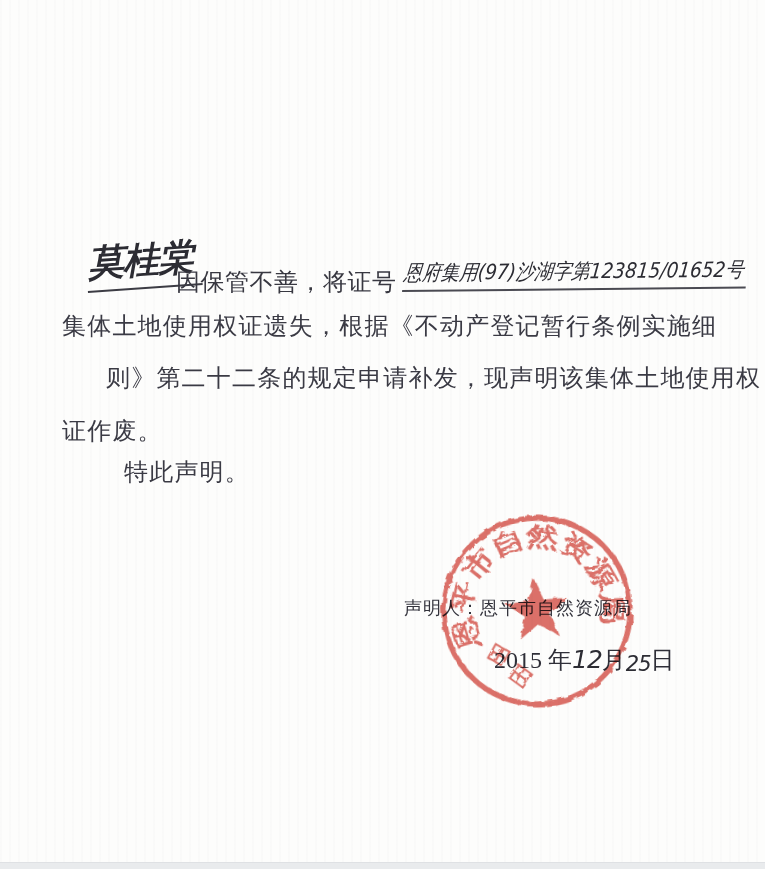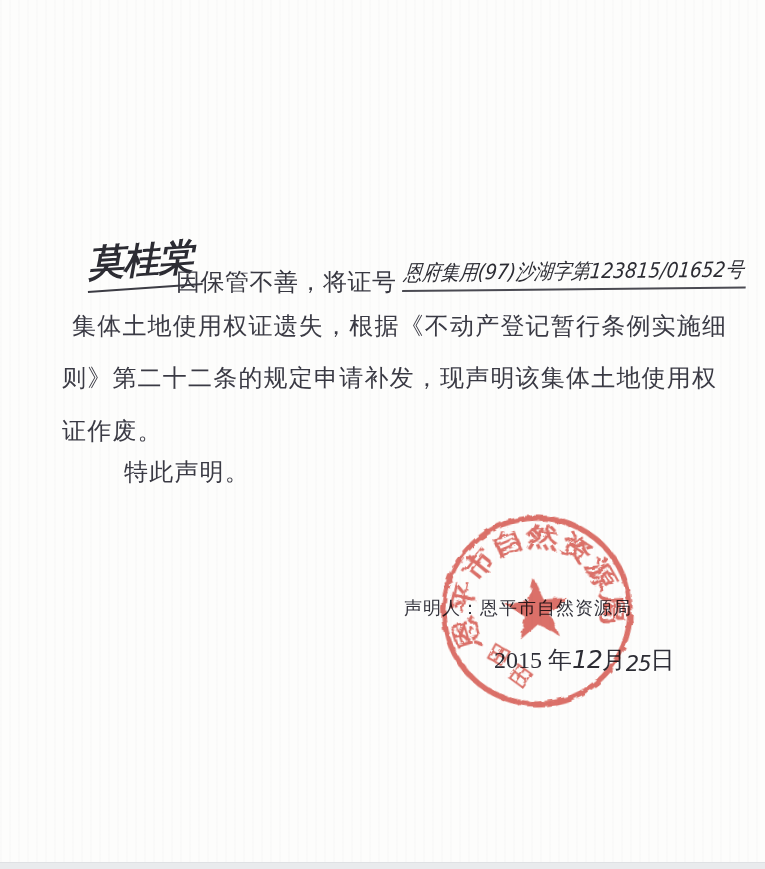--- a/index.html
+++ b/index.html
@@ -78,22 +78,22 @@
 </head>
 <body>
 
 <div class="page">
 
 
   <div class="hand name-hand">莫桂棠</div>
   <div class="line1-printed">因保管不善，将证号</div>
   <div class="hand certno-hand">恩府集用(97)沙湖字第123815/01652号</div>
 
-  <div class="bodyline" style="top:310px;margin-left:10px;">集体土地使用权证遗失，根据《不动产登记暂行条例实施细</div>
-  <div class="bodyline" style="top:362px;">则》第二十二条的规定申请补发，现声明该集体土地使用权</div>
+  <div class="bodyline" style="top:310px;">集体土地使用权证遗失，根据《不动产登记暂行条例实施细</div>
+  <div class="bodyline" style="top:362px;margin-left:44px;">则》第二十二条的规定申请补发，现声明该集体土地使用权</div>
   <div class="bodyline" style="top:415px;">证作废。</div>
   <div class="bodyline" style="top:456px;left:124px;">特此声明。</div>
 
   <div class="signature">声明人：恩平市自然资源局</div>
   <div class="dateline"><span>2015 年</span><span class="hand hand-digit">12</span><span>月</span><span class="hand hand-digit day">25</span><span>日</span></div>
 
   <svg class="stamp" viewBox="0 0 200 200" xmlns="http://www.w3.org/2000/svg">
     <defs>
       <filter id="rough" x="-10%" y="-10%" width="120%" height="120%">
         <feTurbulence type="fractalNoise" baseFrequency="0.12" numOctaves="2" seed="7" result="n"></feTurbulence>

